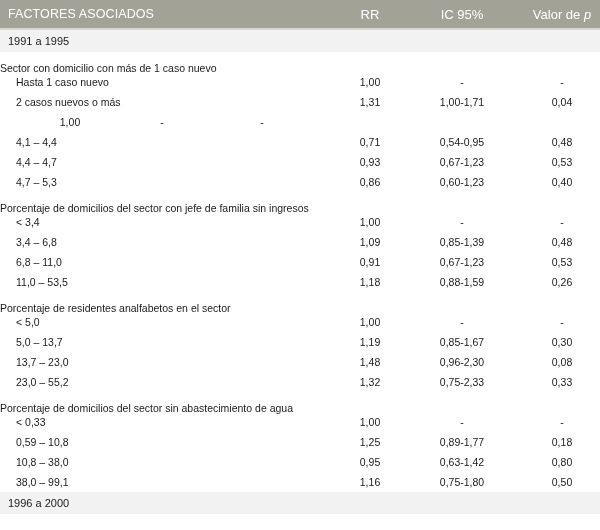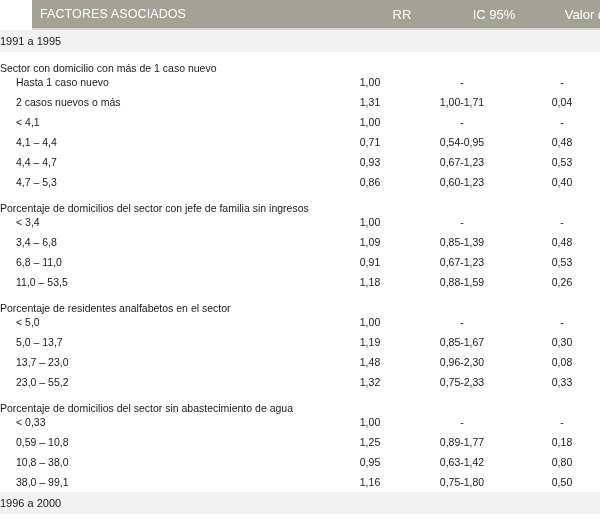--- a/index.html
+++ b/index.html
@@ -2,26 +2,26 @@
 <html><head>
   <meta charset="utf-8">
   <style>
     * { margin: 0; padding: 0; box-sizing: border-box; }
     html, body { width: 600px; height: 530px; background: #ffffff; overflow: hidden; }
     body { font-family: "Liberation Sans", "DejaVu Sans", sans-serif; color: #1a1a1a; font-size: 10.5px; }
     .table { width: 600px; }
     .header {
       display: flex; align-items: center;
       height: 30px; background: #a3a296; color: #ffffff;
-      font-size: 12px; border-bottom: 2px solid #d8d7cf; margin-left: 32px;
+      font-size: 12px; border-bottom: 2px solid #d8d7cf;
     }
     .header .c-label { padding-left: 8px; font-size: 12.5px; letter-spacing: 0.1px; }
     .row { display: flex; align-items: center; height: 20px; }
     .period { background: #f2f2f2; height: 22px; font-size: 11px; }
-    .period .c-label { }
+    .period .c-label { padding-left: 8px; }
     .group .c-label { padding-left: 0; margin-top: 11px; }
     .sub .c-label { padding-left: 16px; }
     .c-label { flex: 0 0 300px; white-space: nowrap; }
     .c-rr { flex: 0 0 96px; text-align: center; padding-left: 44px; }
     .c-ic { flex: 0 0 120px; text-align: center; padding-left: 12px; }
     .c-p { flex: 0 0 84px; text-align: center; padding-left: 8px; }
     .header .c-rr, .header .c-ic, .header .c-p { font-size: 13px; }
     .ital { font-style: italic; }
   </style>
 </head>
@@ -49,21 +49,20 @@
       <div class="c-p">-</div>
     </div>
   <div class="row sub">
       <div class="c-label">2 casos nuevos o más</div>
       <div class="c-rr">1,31</div>
       <div class="c-ic">1,00-1,71</div>
       <div class="c-p">0,04</div>
     </div>
 
   <div class="row sub">
-      <div class="c-label">&lt; 4,1</div>
       <div class="c-rr">1,00</div>
       <div class="c-ic">-</div>
       <div class="c-p">-</div>
     </div>
   <div class="row sub">
       <div class="c-label">4,1 – 4,4</div>
       <div class="c-rr">0,71</div>
       <div class="c-ic">0,54-0,95</div>
       <div class="c-p">0,48</div>
     </div>

